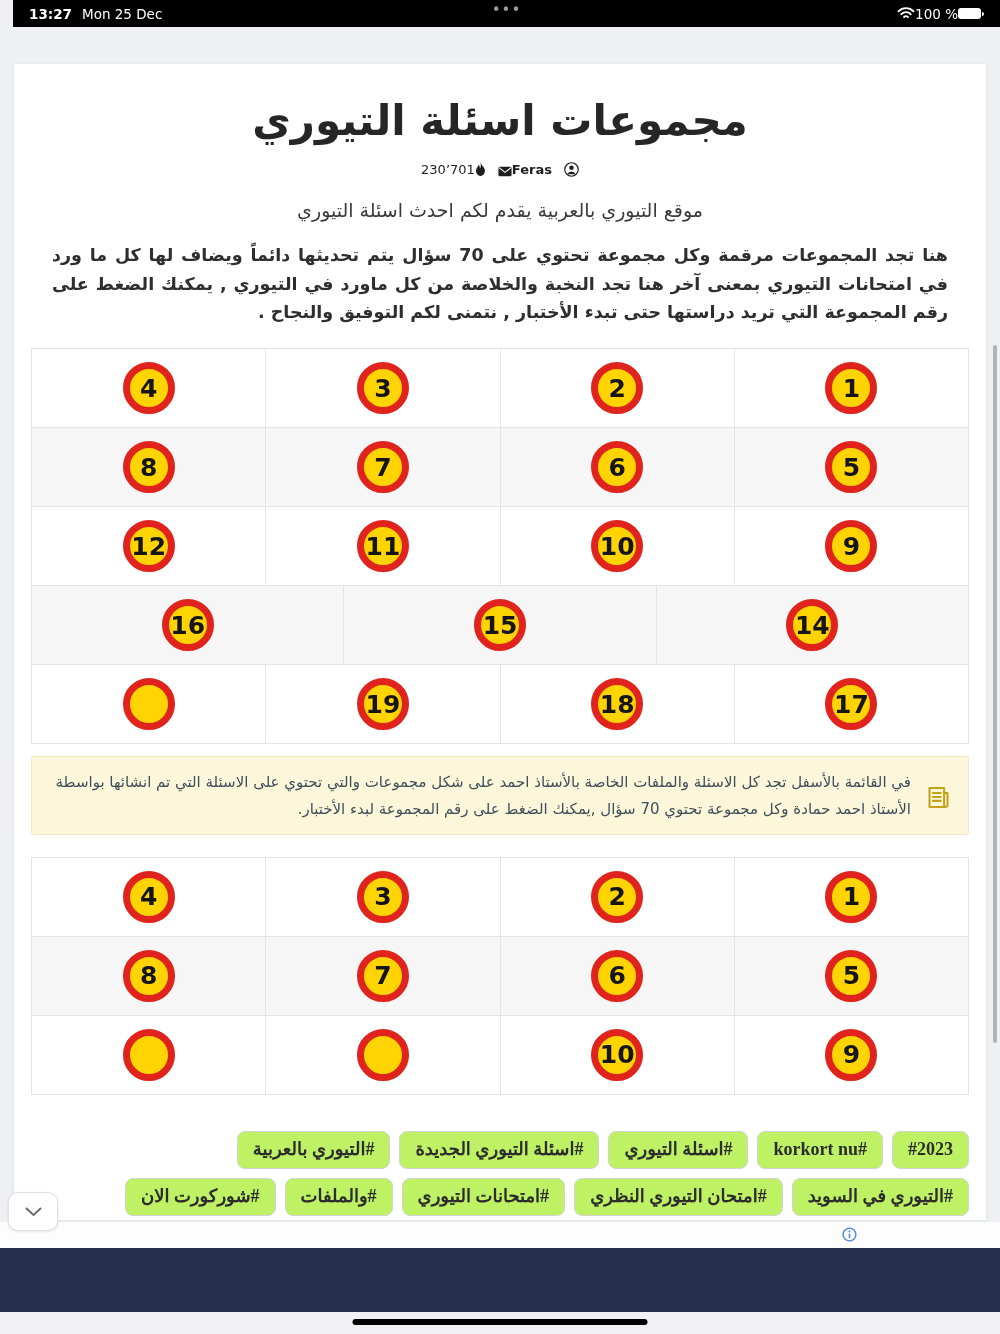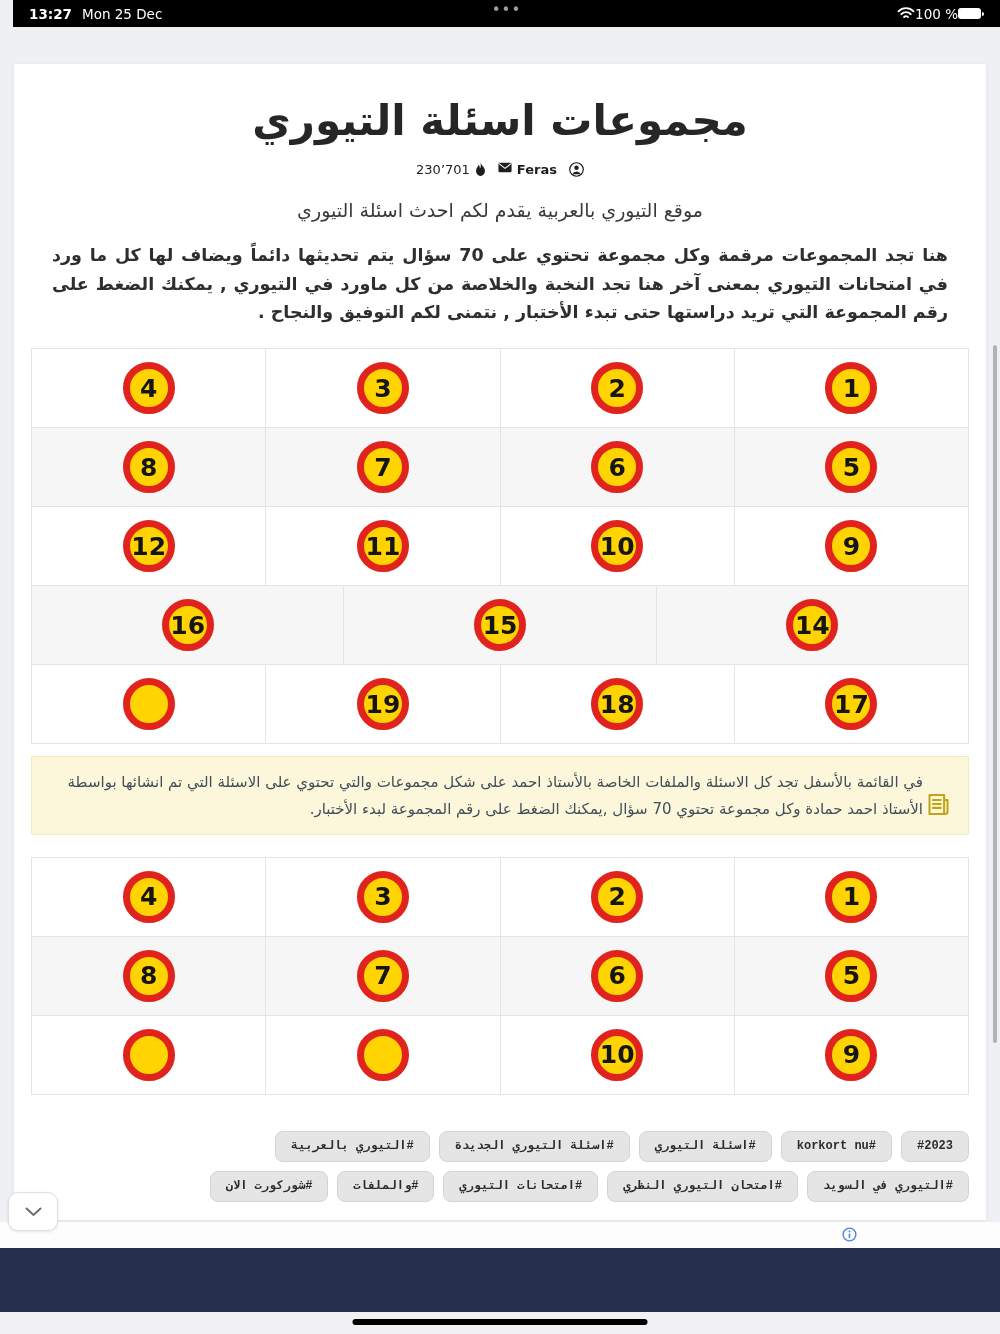--- a/index.html
+++ b/index.html
@@ -23,52 +23,52 @@
   .battery-body{width:23px;height:11px;border-radius:3px;background:#fff}
   .battery-tip{width:2px;height:4px;background:#fff;border-radius:0 2px 2px 0;margin-left:1px}
   
   .card{
     position:absolute;left:14px;right:14px;top:64px;height:1156px;background:#fff;
     box-shadow:0 1px 4px rgba(0,0,0,.07);
     padding:26px 17px 0;box-sizing:border-box;overflow:hidden;direction:rtl;
   }
   .title{font-size:42px;font-weight:700;color:#262626;text-align:center;margin:6px 0 16px;line-height:1.2}
   .meta{display:flex;direction:rtl;justify-content:center;align-items:center;gap:12px;color:#1e1e1e;font-size:13px;margin-bottom:22px}
-  .meta-item{display:flex;direction:ltr;align-items:flex-start;gap:5px}
+  .meta-item{display:flex;direction:ltr;align-items:flex-end;}
   .bold{font-weight:700}
   .subtitle{text-align:center;font-size:19px;color:#3a3a3a;margin:0 0 20px;font-weight:400}
   .intro{font-size:17.5px;font-weight:700;color:#2e2e2e;line-height:1.62;text-align:justify;margin:0 21px 22px;direction:rtl}
   
   .grid{border:1px solid #e4e4e4}
   .grid-row{display:flex;height:78px;direction:rtl;background:#fff}
   .grid-row + .grid-row{border-top:1px solid #e4e4e4}
   .grid-row.alt{background:#f6f6f6}
   .grid-cell{flex:1;display:flex;align-items:center;justify-content:center}
   .grid-cell + .grid-cell{border-inline-start:1px solid #e4e4e4}
   .badge{
     width:38px;height:38px;border:7px solid var(--badge-ring,#e0231c);
     background:var(--badge-fill,#ffd400);border-radius:50%;
     display:flex;align-items:center;justify-content:center;
     font-size:25px;font-weight:700;color:#151515;cursor:pointer;user-select:none;
   }
   
   .note{
-    display:flex;gap:2px;align-items:flex-end;direction:rtl;
+    display:flex;gap:14px;align-items:center;direction:rtl;
     background:var(--note-bg,#fcf7da);border:1px solid var(--note-border,#f1e9c2);
     padding:12px 16px;margin:12px 0 22px;border-radius:2px;
   }
   .note-icon{margin-top:8px;flex:0 0 auto}
   .note-text{font-size:15px;line-height:1.75;color:#3f4e5a;text-align:right;margin:0}
   
   .tags-row{display:flex;direction:rtl;gap:9px;margin-top:9px;justify-content:flex-start;flex-wrap:nowrap}
   .tags-row.first{margin-top:36px}
   .tag{
-    font-size:12px;font-weight:700;color:#2c2c2c;background:#e5e5e5;
+    font-size:18px;font-weight:700;color:#2c2c2c;background:#bef264;
     border:1px solid #d3d3d6;border-radius:8px;padding:8px 15px;
-    font-family:Liberation Mono, monospace;cursor:pointer;white-space:nowrap;line-height:1.1;
+    font-family:Liberation Serif, serif;cursor:pointer;white-space:nowrap;line-height:1.1;
   }
   
   .chevron-card{
     position:absolute;left:8px;top:1192px;width:48px;height:37px;background:#fff;
     border:1px solid #e0e0e0;border-radius:10px;display:flex;align-items:center;justify-content:center;
     box-shadow:0 1px 3px rgba(0,0,0,.1);z-index:40;cursor:pointer;
   }
   .ad-strip{position:absolute;left:0;right:0;top:1222px;height:26px;background:#fdfdfd;z-index:10}
   .ad-info{position:absolute;right:143px;top:5px;cursor:pointer;line-height:0}
   .navy-bar{position:absolute;left:0;right:0;top:1248px;height:64px;background:var(--navy-bar,#25304f);z-index:10}

